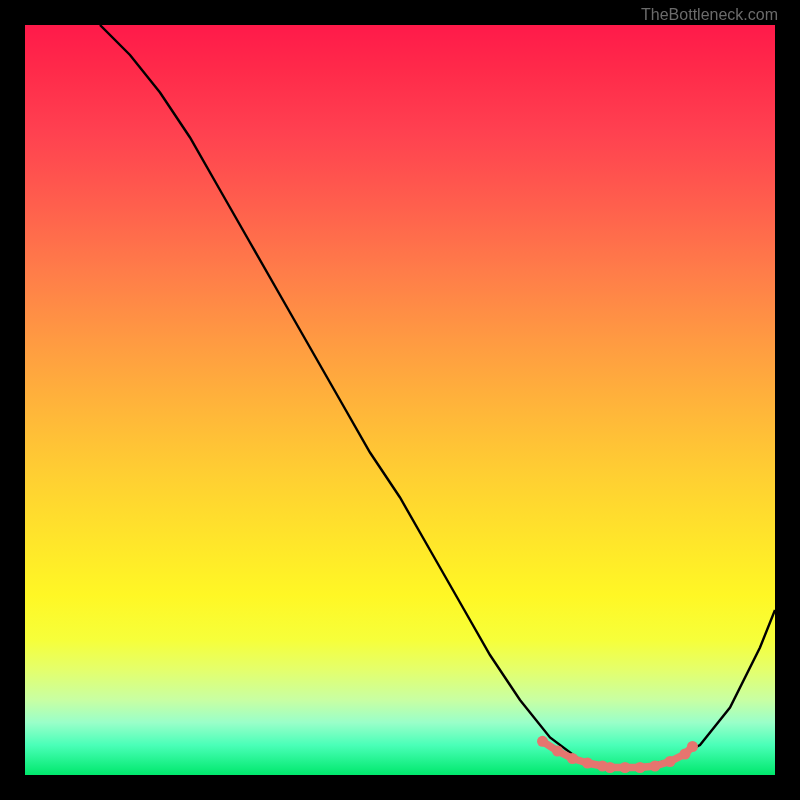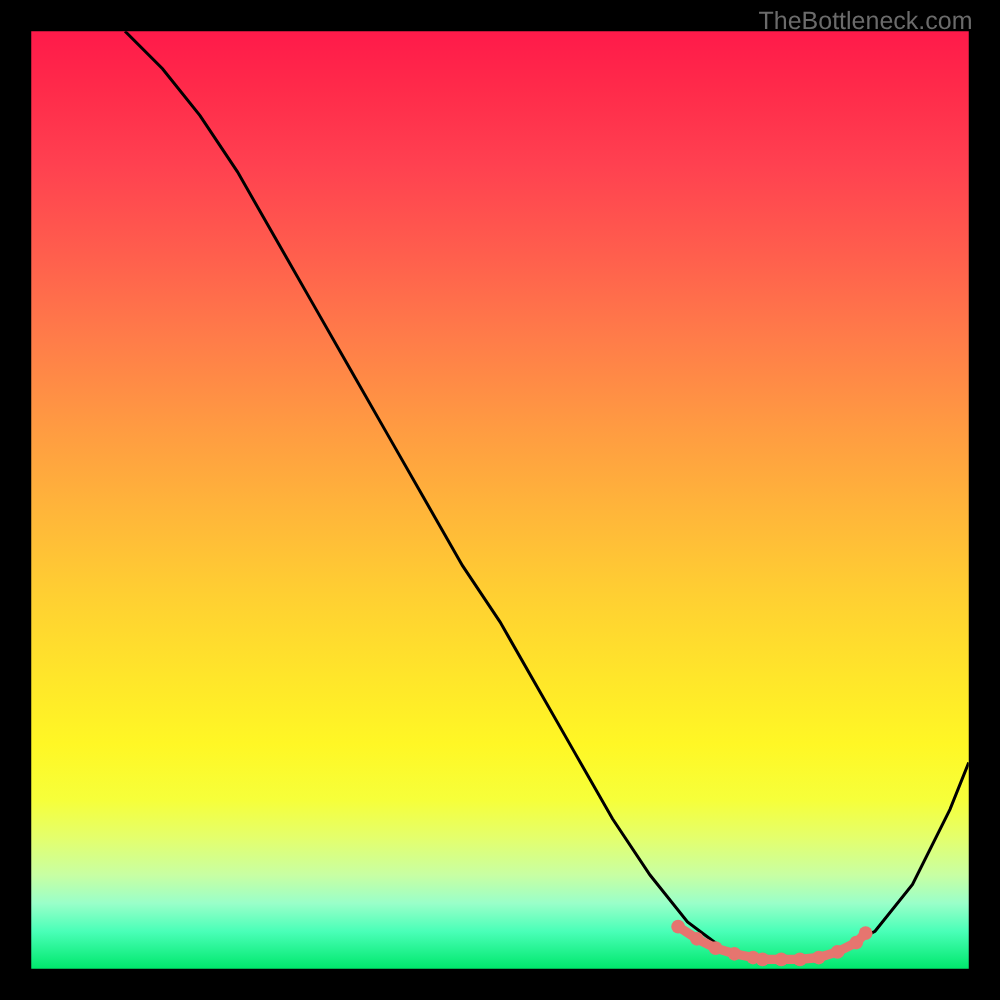--- a/index.html
+++ b/index.html
@@ -9,21 +9,21 @@
     background: #000;
     position: relative;
     font-family: Arial, sans-serif;
     overflow: hidden;
   }
   .watermark {
     position: absolute;
     top: 6px;
     right: 22px;
     color: #6b6b6b;
-    font-size: 20px;
+    font-size: 16px;
     font-weight: 500;
     z-index: 10;
   }
   .plot-area {
     position: absolute;
     left: 25px;
     top: 25px;
     width: 750px;
     height: 750px;
   }

